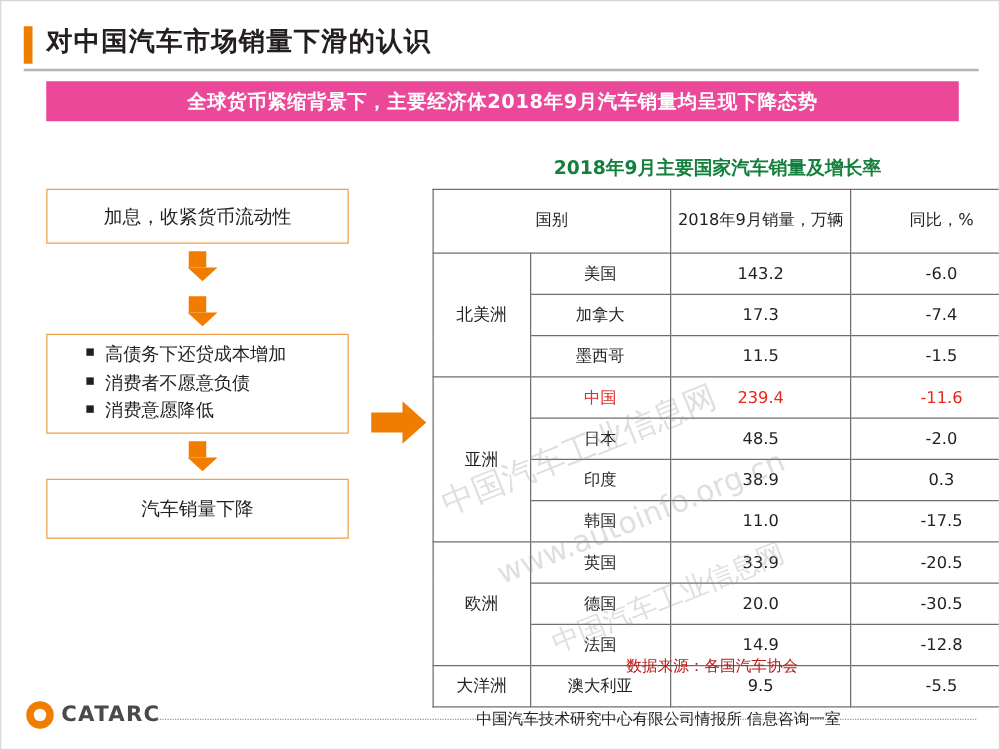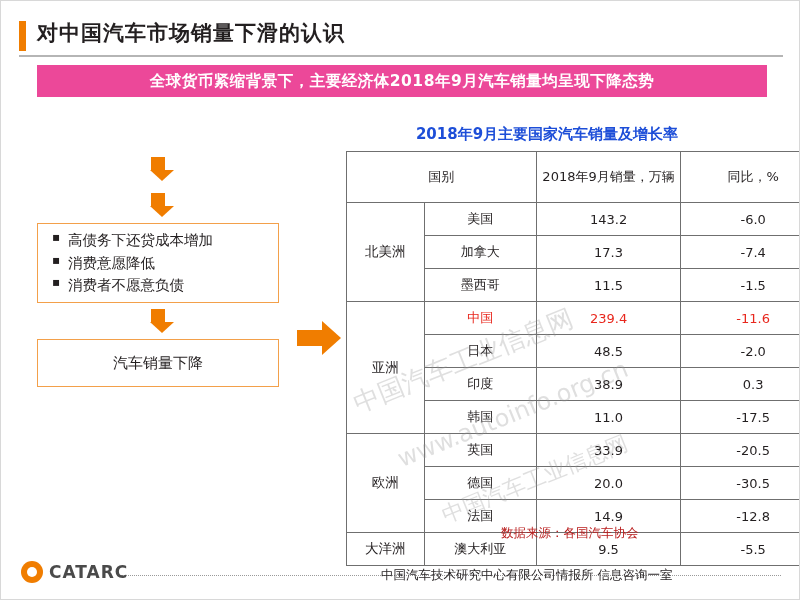--- a/index.html
+++ b/index.html
@@ -95,21 +95,21 @@
     color: #231f20;
     line-height: 1.5;
     padding: 8px 6px;
   }
   .flow-box.b1 { height: 44px; }
   .flow-box.b2 { height: 62px; }
   .flow-box.b3 {
     height: 80px;
     justify-content: flex-start;
     text-align: left;
-    padding-left: 14px;
+    padding-left: 30px;
   }
   .flow-box.b4 { height: 48px; }
   .bullets {
     list-style: none;
     margin: 0;
     padding: 0;
   }
   .bullets li {
     position: relative;
     padding-left: 16px;
@@ -173,27 +173,27 @@
     top: 0;
     width: 0;
     height: 0;
     border-top: 17px solid transparent;
     border-bottom: 17px solid transparent;
     border-left: 19px solid #f07d00;
   }
   
   .table-title {
     position: absolute;
-    left: 331px;
+    left: 358px;
     top: 124px;
     width: 430px;
     text-align: center;
     font-size: 15px;
     font-weight: bold;
-    color: #1d4ed8;
+    color: #15803d;
   }
   .tbl-wrap {
     position: absolute;
     left: 345px;
     top: 150px;
     width: 430px;
   }
   table.data {
     border-collapse: collapse;
     width: 480px;
@@ -306,41 +306,44 @@
   <div class="title-row">
     <div class="title-bar"></div>
     <div class="title-text">对中国汽车市场销量下滑的认识</div>
     <div class="title-underline"></div>
   </div>
 
   <div class="banner">全球货币紧缩背景下，主要经济体2018年9月汽车销量均呈现下降态势</div>
 
   <div class="flow">
 
+    <div class="flow-box b1">
+      <span>加息，收紧货币流动性</span>
+    </div>
 
     <div class="arrow-down">
       <div class="shaft">
           <i></i>
           <b></b>
         </div>
     </div>
 
 
     <div class="arrow-down">
       <div class="shaft">
           <i></i>
           <b></b>
         </div>
     </div>
 
     <div class="flow-box b3">
       <ul class="bullets">
         <li>高债务下还贷成本增加</li>
+        <li>消费者不愿意负债</li>
         <li>消费意愿降低</li>
-        <li>消费者不愿意负债</li>
       </ul>
     </div>
 
     <div class="arrow-down">
       <div class="shaft">
           <i></i>
           <b></b>
         </div>
     </div>
 

